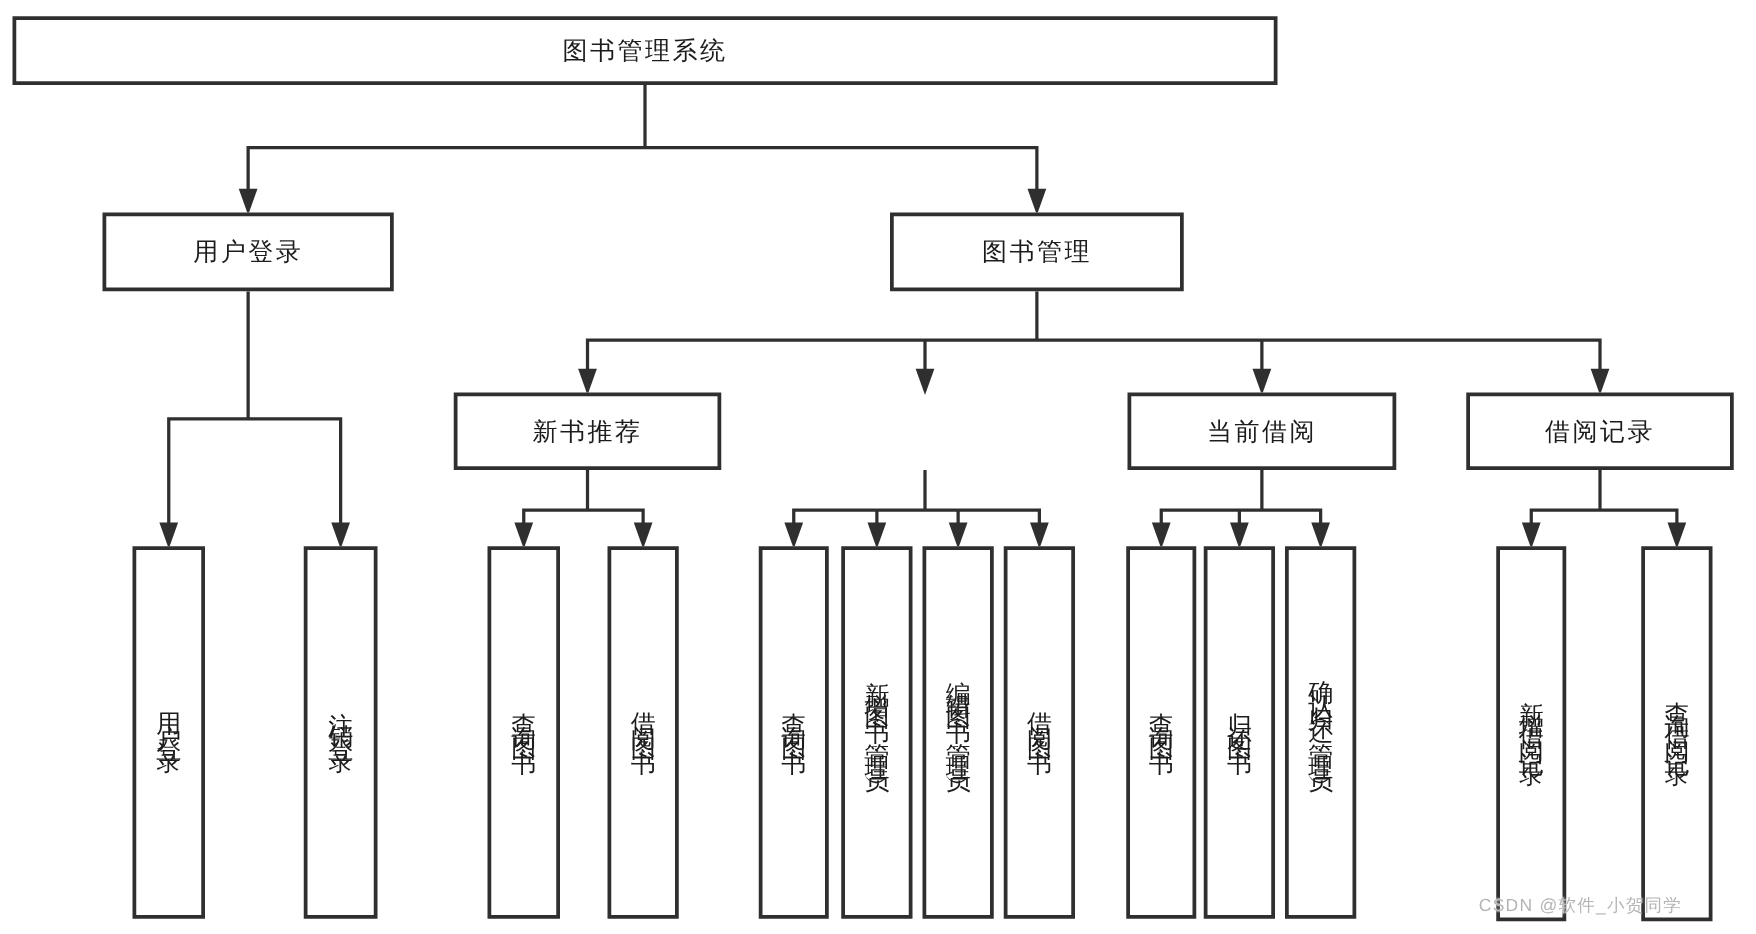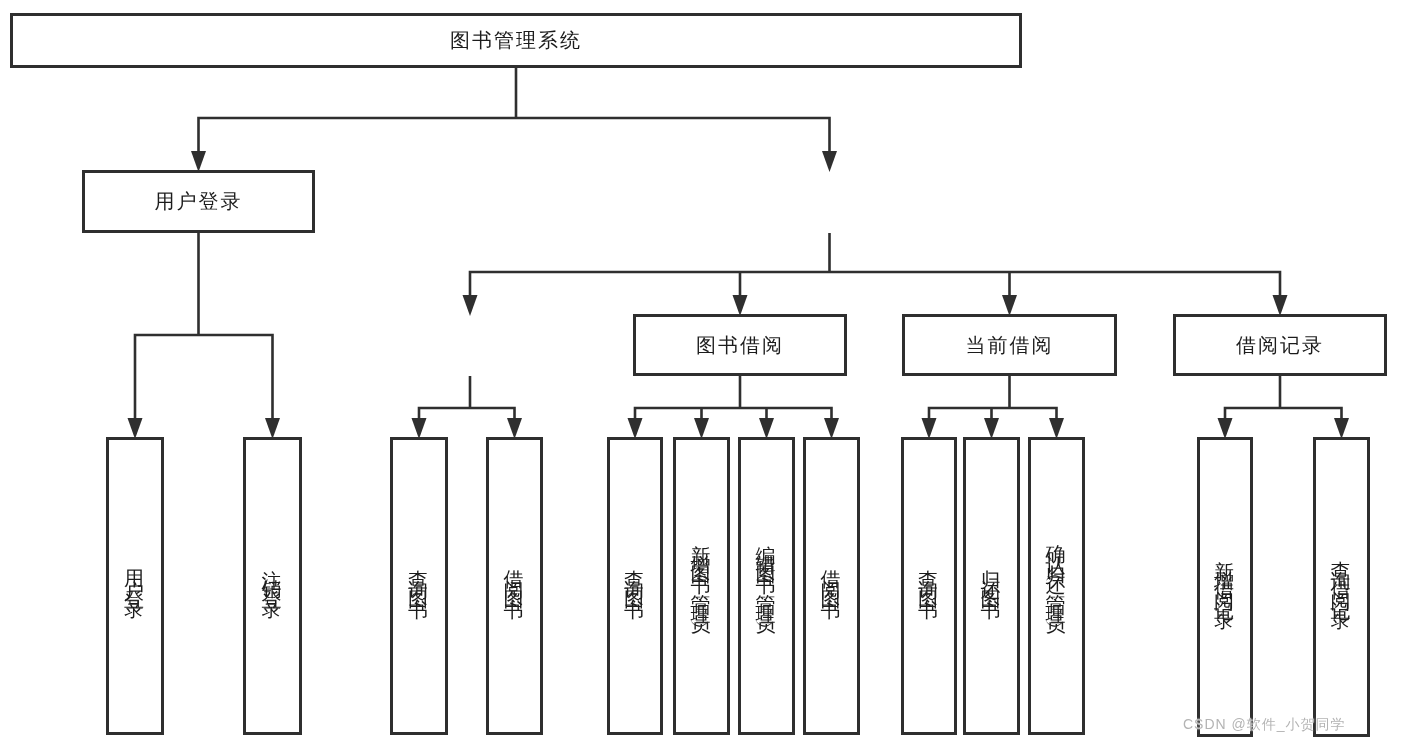--- a/index.html
+++ b/index.html
@@ -84,21 +84,22 @@
       <polygon points="984,418 999,418 991.5,439" fill="#2f2f2f"></polygon>
       <polygon points="1049,418 1064,418 1056.5,439" fill="#2f2f2f"></polygon>
       <path d="M 1009.5 376 L 1009.5 408 M 927.7 408 L 1057.8 408 M 929 408 L 929 421 M 991.5 408 L 991.5 421 M 1056.5 408 L 1056.5 421 " stroke="#2f2f2f" stroke-width="2.6" fill="none"></path>
       <polygon points="1217.5,418 1232.5,418 1225,439" fill="#2f2f2f"></polygon>
       <polygon points="1334,418 1349,418 1341.5,439" fill="#2f2f2f"></polygon>
       <path d="M 1280 376 L 1280 408 M 1223.7 408 L 1342.8 408 M 1225 408 L 1225 421 M 1341.5 408 L 1341.5 421 " stroke="#2f2f2f" stroke-width="2.6" fill="none"></path>
     </svg>
   <div id="watermark">CSDN @软件_小贺同学</div>
 <div class="node" style="left: 10px; top: 13px; width: 1012px; height: 55px; border-color: rgb(47, 47, 47); background: rgb(255, 255, 255); color: rgb(28, 28, 28);">图书管理系统</div>
     <div class="node" style="left: 82px; top: 170px; width: 233px; height: 63px; border-color: rgb(47, 47, 47); background: rgb(255, 255, 255); color: rgb(28, 28, 28);">用户登录</div>
-    <div class="node" style="left: 633px; top: 314px; width: 214px; height: 62px; border-color: rgb(47, 47, 47); background: rgb(255, 255, 255); color: rgb(28, 28, 28);">图书借阅</div>
+    <div class="node" style="left: 712px; top: 170px; width: 235px; height: 63px; border-color: rgb(47, 47, 47); background: rgb(255, 255, 255); color: rgb(28, 28, 28);">图书管理</div>
+    <div class="node" style="left: 363px; top: 314px; width: 214px; height: 62px; border-color: rgb(47, 47, 47); background: rgb(255, 255, 255); color: rgb(28, 28, 28);">新书推荐</div>
     <div class="node" style="left: 902px; top: 314px; width: 215px; height: 62px; border-color: rgb(47, 47, 47); background: rgb(255, 255, 255); color: rgb(28, 28, 28); text-align: center;">当前借阅</div>
     <div class="node" style="left: 1173px; top: 314px; width: 214px; height: 62px; border-color: rgb(47, 47, 47); background: rgb(255, 255, 255); color: rgb(28, 28, 28);">借阅记录</div>
     <div class="node vertical" style="left: 106px; top: 437px; width: 58px; height: 298px; border-color: rgb(47, 47, 47); background: rgb(255, 255, 255); color: rgb(28, 28, 28);">用户登录</div>
     <div class="node vertical" style="left: 243px; top: 437px; width: 59px; height: 298px; border-color: rgb(47, 47, 47); background: rgb(255, 255, 255); color: rgb(28, 28, 28);">注销登录</div>
     <div class="node vertical" style="left: 390px; top: 437px; width: 58px; height: 298px; border-color: rgb(47, 47, 47); background: rgb(255, 255, 255); color: rgb(28, 28, 28);">查询图书</div>
     <div class="node vertical" style="left: 486px; top: 437px; width: 57px; height: 298px; border-color: rgb(47, 47, 47); background: rgb(255, 255, 255); color: rgb(28, 28, 28);">借阅图书</div>
     <div class="node vertical" style="left: 607px; top: 437px; width: 56px; height: 298px; border-color: rgb(47, 47, 47); background: rgb(255, 255, 255); color: rgb(28, 28, 28);">查询图书</div>
     <div class="node vertical" style="left: 673px; top: 437px; width: 57px; height: 298px; border-color: rgb(47, 47, 47); background: rgb(255, 255, 255); color: rgb(28, 28, 28);">新增图书（管理员）</div>
     <div class="node vertical" style="left: 738px; top: 437px; width: 57px; height: 298px; border-color: rgb(47, 47, 47); background: rgb(255, 255, 255); color: rgb(28, 28, 28);">编辑图书（管理员）</div>
     <div class="node vertical" style="left: 803px; top: 437px; width: 57px; height: 298px; border-color: rgb(47, 47, 47); background: rgb(255, 255, 255); color: rgb(28, 28, 28);">借阅图书</div>

